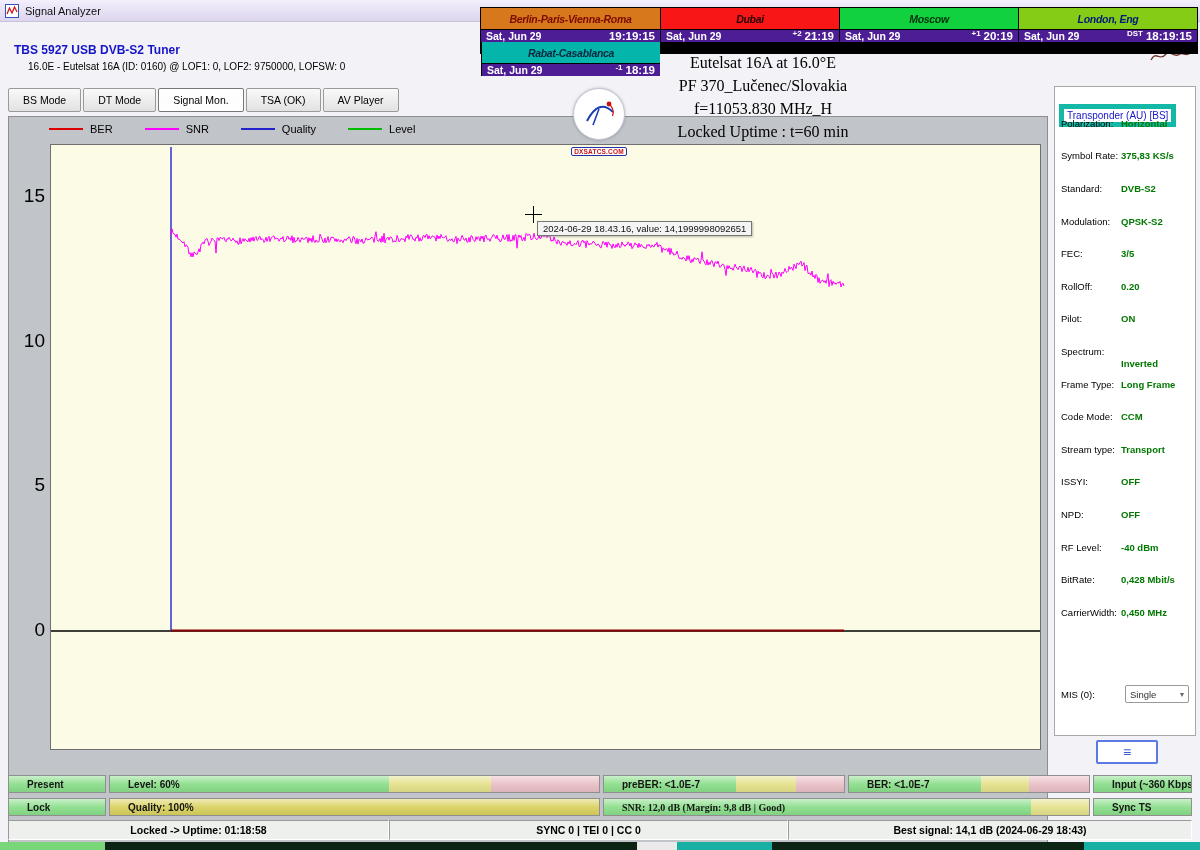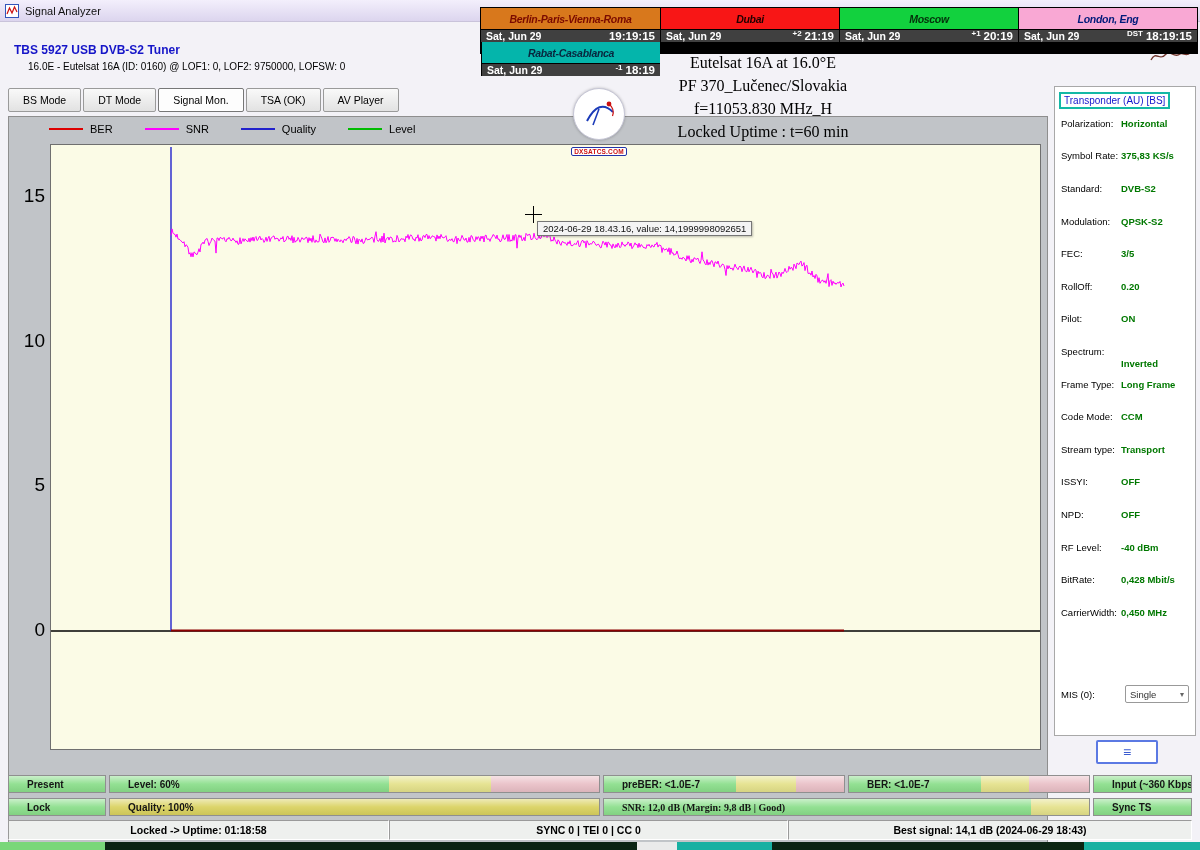--- a/index.html
+++ b/index.html
@@ -15,21 +15,21 @@
     display:flex;align-items:center;padding-left:5px;box-sizing:border-box;z-index:2;}
   .titlebar .title{font-size:11px;color:#111;margin-left:6px;}
   
   .clock-panel{position:absolute;left:480px;top:7px;width:716px;height:45px;
     display:grid;grid-template-columns:repeat(4,1fr);border:1px solid #000;background:#000;z-index:6;}
   .clock-col{display:flex;flex-direction:column;min-width:0;}
   .clock-col + .clock-col{border-left:1px solid #000;}
   .clock-header{height:21px;display:flex;align-items:center;justify-content:center;
     font-size:10.5px;font-weight:bold;font-style:italic;letter-spacing:-0.3px;
     border-bottom:1px solid #000;white-space:nowrap;overflow:hidden;}
-  .clock-time{flex:1;background:#404040;color:#fff;display:flex;align-items:center;
+  .clock-time{flex:1;background:#4c1d95;color:#fff;display:flex;align-items:center;
     padding:0 5px;font-weight:bold;}
   .c-date{font-size:10.5px;white-space:nowrap;}
   .c-off{font-size:8px;margin-left:auto;margin-right:3px;position:relative;top:-3px;}
   .c-time{font-size:11.5px;white-space:nowrap;}
   
   .tuner-name{position:absolute;left:14px;top:43px;font-size:12px;font-weight:bold;color:#1515c8;}
   .tuner-config{position:absolute;left:28px;top:61px;font-size:10px;color:#000;}
   
   .heading{position:absolute;left:548px;top:54px;width:430px;text-align:center;
     font-family:"Liberation Serif",serif;font-size:16px;color:#000;z-index:8;pointer-events:none;}
@@ -57,21 +57,21 @@
   .crosshair-h{position:absolute;left:525px;top:214px;width:17px;height:1px;background:#000;z-index:9;}
   
   .logo{position:absolute;left:570px;top:88px;width:58px;text-align:center;z-index:10;}
   .logo-circle{width:50px;height:50px;border-radius:50%;background:#fff;border:1px solid #c6c6d6;
     margin:0 auto;display:flex;align-items:center;justify-content:center;box-shadow:0 0 3px rgba(0,0,0,.25);}
   .logo-caption{margin-top:1px;background:#fff;border:1px solid #2233aa;border-radius:2px;
     font-size:6.5px;font-weight:bold;color:#cc1111;padding:0 2px;display:inline-block;letter-spacing:.2px;}
   
   .tp-panel{position:absolute;left:1054px;top:86px;width:142px;height:650px;background:#fff;
     border:1px solid #a8a8a8;box-sizing:border-box;z-index:2;}
-  .tp-title{margin:5px 4px 0 4px;display:inline-block;border:2px solid #14b8a6;padding:1px 3px;
+  .tp-title{margin:17px 4px 0 4px;display:inline-block;border:5px solid #14b8a6;padding:1px 3px;
     font-size:10px;color:#1414cc;white-space:nowrap;}
   .tp-rows{position:absolute;left:0;top:20px;right:0;}
   .tp-row{display:flex;align-items:center;height:32.6px;padding:0 6px;}
   .tp-label{width:60px;font-size:9.5px;color:#000;flex:0 0 60px;}
   .tp-value{font-size:9.5px;font-weight:bold;white-space:nowrap;}
   .mis-row{position:absolute;left:6px;right:6px;top:598px;display:flex;align-items:center;justify-content:space-between;}
   .mis-label{font-size:9.5px;color:#000;}
   .mis-select{width:64px;height:18px;border:1px solid #999;border-radius:2px;background:#fff;
     font-size:9.5px;color:#333;display:flex;align-items:center;justify-content:space-between;
     padding:0 4px;box-sizing:border-box;cursor:default;}
@@ -129,21 +129,21 @@
     </div>
     <div class="clock-col">
       <div class="clock-header" style="background: rgb(18, 209, 62); color: rgb(5, 48, 11);">Moscow</div>
       <div class="clock-time">
         <span class="c-date">Sat, Jun 29</span>
         <span class="c-off">+1</span>
         <span class="c-time">20:19</span>
       </div>
     </div>
     <div class="clock-col">
-      <div class="clock-header" style="background: #f9a8d4; color: rgb(0, 26, 122);">London, Eng</div>
+      <div class="clock-header" style="background: #84cc16; color: rgb(0, 26, 122);">London, Eng</div>
       <div class="clock-time">
         <span class="c-date">Sat, Jun 29</span>
         <span class="c-off">DST</span>
         <span class="c-time">18:19:15</span>
       </div>
     </div>
     <div class="clock-col">
       <div class="clock-header" style="background: rgb(4, 181, 171); color: rgb(8, 38, 62);">Rabat-Casablanca</div>
       <div class="clock-time">
         <span class="c-date">Sat, Jun 29</span>

